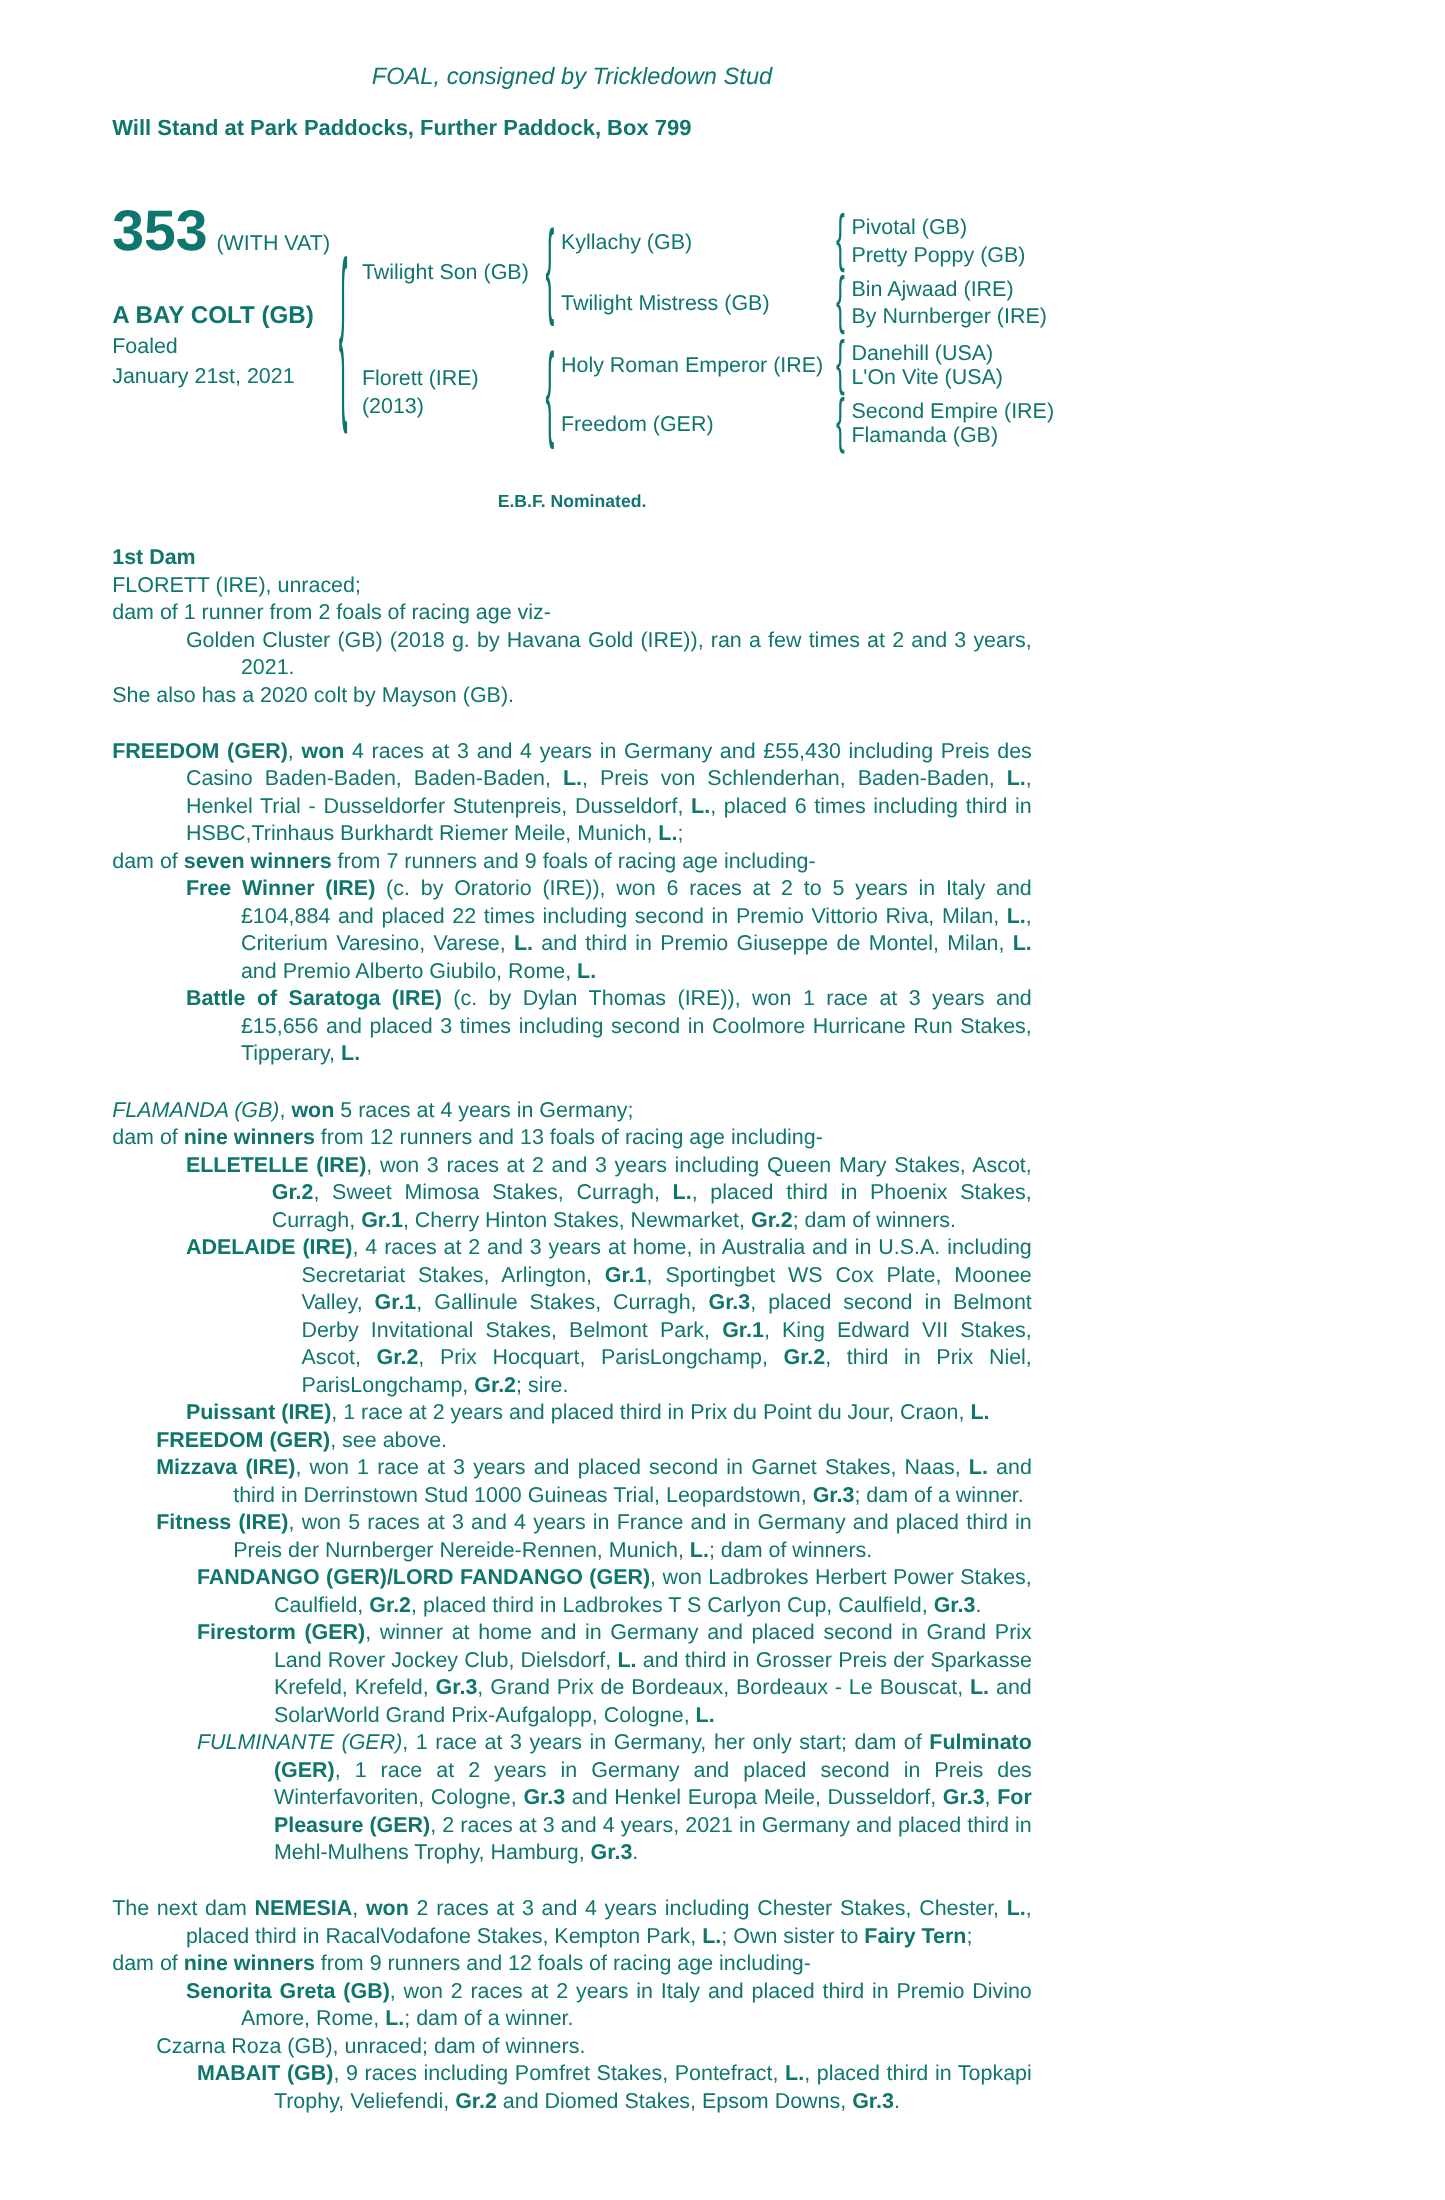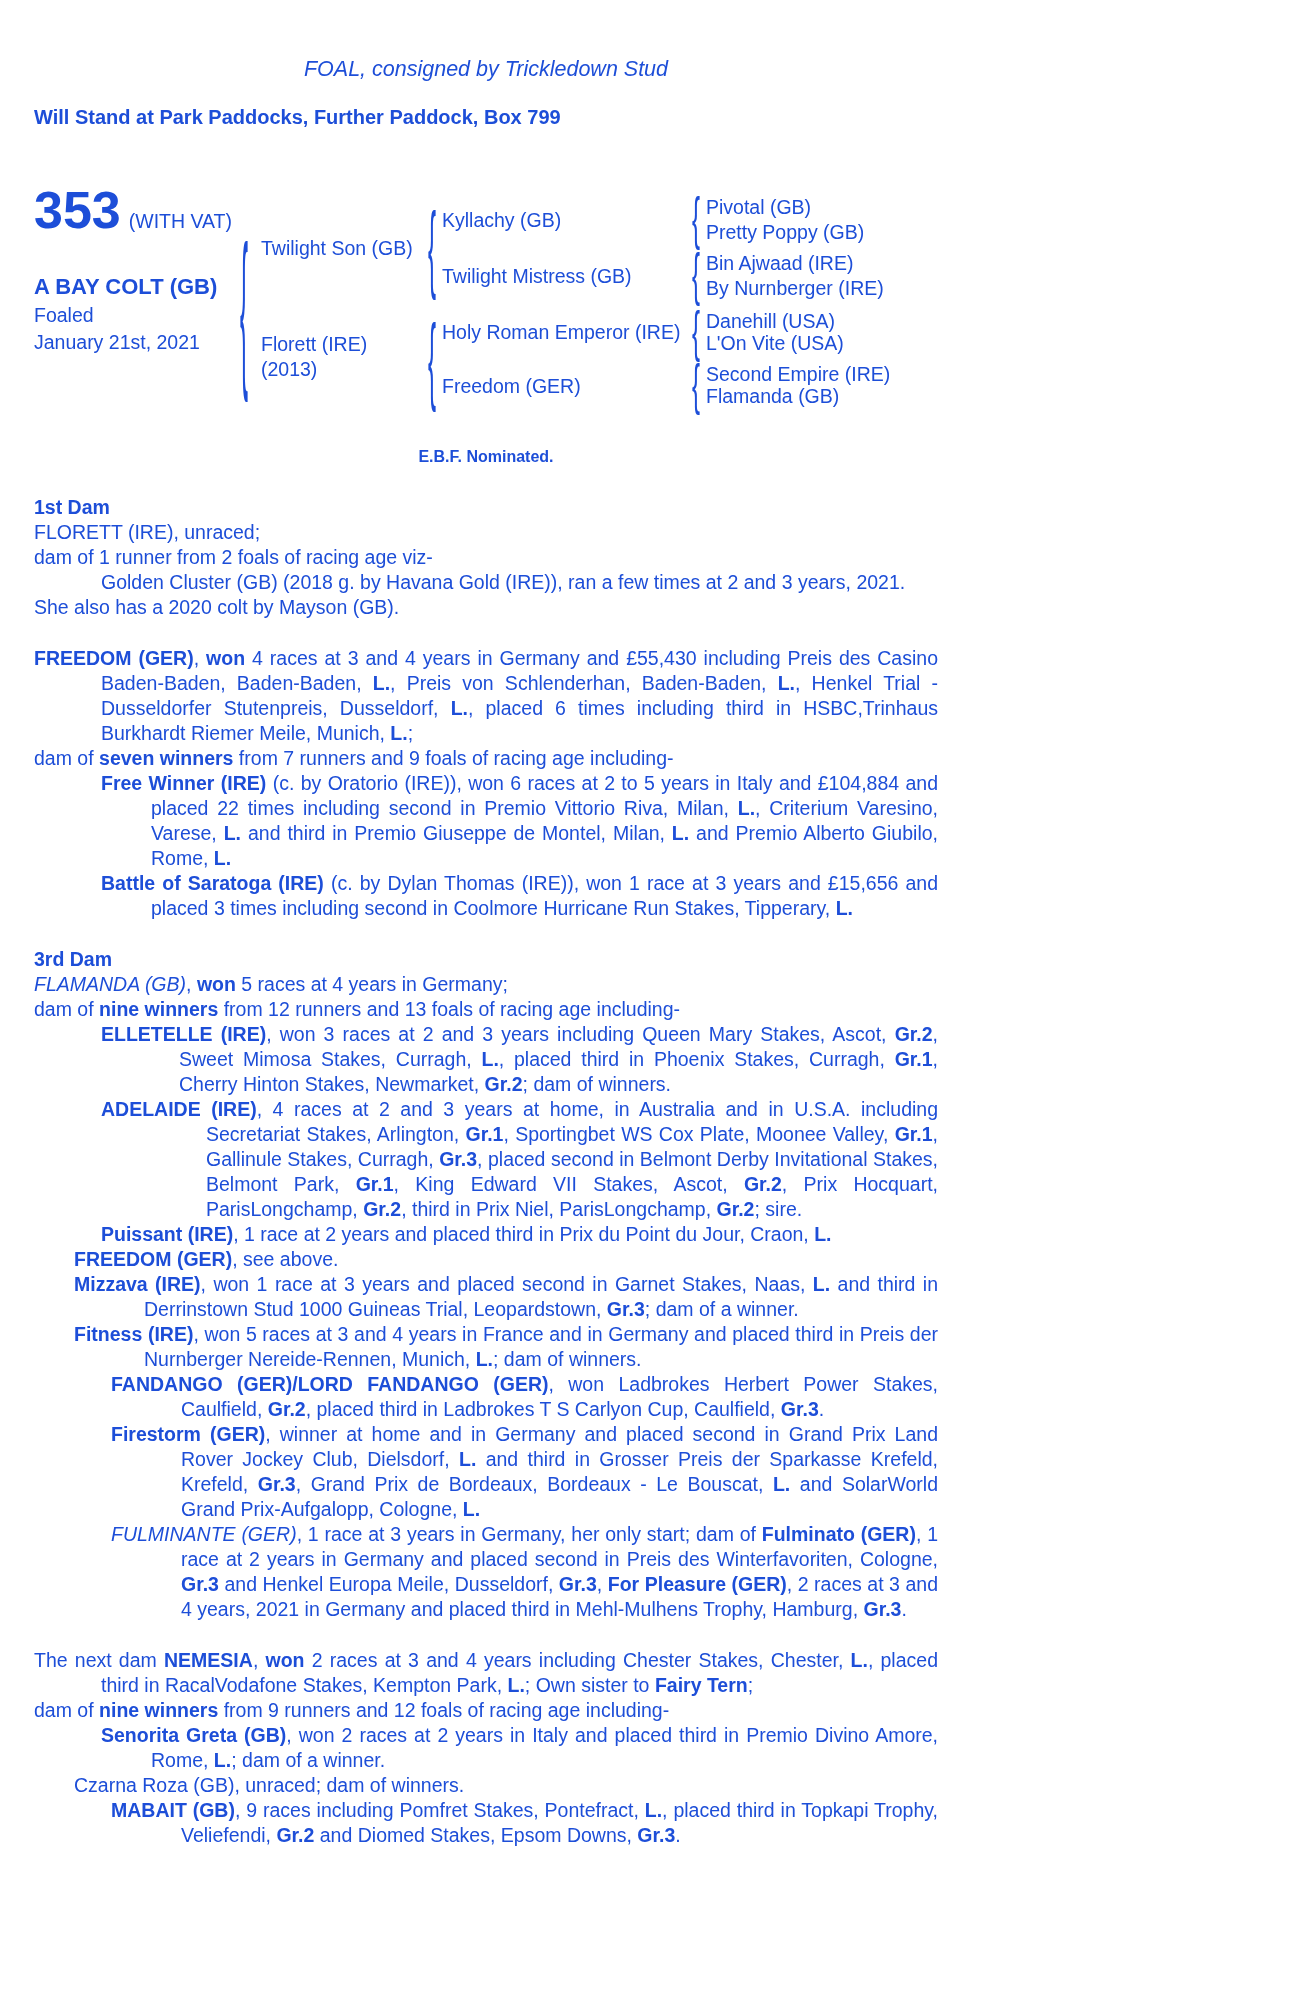--- a/index.html
+++ b/index.html
@@ -1,22 +1,22 @@
 <!DOCTYPE html>
 <html><head>
 <meta charset="utf-8">
 <style>
   html,body { margin:0; padding:0; background:#ffffff; }
   .page {
     position:relative;
     width:1314px; height:2000px;
     box-sizing:border-box;
-    padding:0 376px 0 34px;
+    padding:0 376px 0 102px;
     background:#ffffff;
-    color:#1d4ed8;
+    color:#0f766e;
     font-family:"Liberation Sans","DejaVu Sans",sans-serif;
     font-size:19.5px;
     line-height:25px;
     overflow:hidden;
   }
   .title { margin-top:56px; text-align:center; font-style:italic; font-size:21.5px; line-height:27px; }
   .stand { margin-top:22px; font-weight:bold; font-size:20px; }
 
   
   .pedigree { position:relative; margin-top:58px; height:238px; }
@@ -116,21 +116,20 @@
   <section class="sec">
     <div>
         <div class="para hang0"><span class="b">FREEDOM (GER)</span><span>, </span><span class="b">won</span><span> 4 races at 3 and 4 years in Germany and £55,430 including Preis des Casino Baden-Baden, Baden-Baden, </span><span class="b">L.</span><span>, Preis von Schlenderhan, Baden-Baden, </span><span class="b">L.</span><span>, Henkel Trial - Dusseldorfer Stutenpreis, Dusseldorf, </span><span class="b">L.</span><span>, placed 6 times including third in HSBC,Trinhaus Burkhardt Riemer Meile, Munich, </span><span class="b">L.</span><span>;</span></div>
         <div class="para p0"><span>dam of </span><span class="b">seven winners</span><span> from 7 runners and 9 foals of racing age including-</span></div>
         <div class="para eA"><span class="b">Free Winner (IRE)</span><span> (c. by Oratorio (IRE)), won 6 races at 2 to 5 years in Italy and £104,884 and placed 22 times including second in Premio Vittorio Riva, Milan, </span><span class="b">L.</span><span>, Criterium Varesino, Varese, </span><span class="b">L.</span><span> and third in Premio Giuseppe de Montel, Milan, </span><span class="b">L.</span><span> and Premio Alberto Giubilo, Rome, </span><span class="b">L.</span></div>
         <div class="para eA"><span class="b">Battle of Saratoga (IRE)</span><span> (c. by Dylan Thomas (IRE)), won 1 race at 3 years and £15,656 and placed 3 times including second in Coolmore Hurricane Run Stakes, Tipperary, </span><span class="b">L.</span></div>
       </div>
   </section>
 
   <section class="sec">
-    <div class="h">3rd Dam</div>
     <div>
         <div class="para p0"><span class="i">FLAMANDA (GB)</span><span>, </span><span class="b">won</span><span> 5 races at 4 years in Germany;</span></div>
         <div class="para p0"><span>dam of </span><span class="b">nine winners</span><span> from 12 runners and 13 foals of racing age including-</span></div>
         <div class="para eA145"><span class="b">ELLETELLE (IRE)</span><span>, won 3 races at 2 and 3 years including Queen Mary Stakes, Ascot, </span><span class="b">Gr.2</span><span>, Sweet Mimosa Stakes, Curragh, </span><span class="b">L.</span><span>, placed third in Phoenix Stakes, Curragh, </span><span class="b">Gr.1</span><span>, Cherry Hinton Stakes, Newmarket, </span><span class="b">Gr.2</span><span>; dam of winners.</span></div>
         <div class="para eA172"><span class="b">ADELAIDE (IRE)</span><span>, 4 races at 2 and 3 years at home, in Australia and in U.S.A. including Secretariat Stakes, Arlington, </span><span class="b">Gr.1</span><span>, Sportingbet WS Cox Plate, Moonee Valley, </span><span class="b">Gr.1</span><span>, Gallinule Stakes, Curragh, </span><span class="b">Gr.3</span><span>, placed second in Belmont Derby Invitational Stakes, Belmont Park, </span><span class="b">Gr.1</span><span>, King Edward VII Stakes, Ascot, </span><span class="b">Gr.2</span><span>, Prix Hocquart, ParisLongchamp, </span><span class="b">Gr.2</span><span>, third in Prix Niel, ParisLongchamp, </span><span class="b">Gr.2</span><span>; sire.</span></div>
         <div class="para eA"><span class="b">Puissant (IRE)</span><span>, 1 race at 2 years and placed third in Prix du Point du Jour, Craon, </span><span class="b">L.</span></div>
         <div class="para eB"><span class="b">FREEDOM (GER)</span><span>, see above.</span></div>
         <div class="para eB"><span class="b">Mizzava (IRE)</span><span>, won 1 race at 3 years and placed second in Garnet Stakes, Naas, </span><span class="b">L.</span><span> and third in Derrinstown Stud 1000 Guineas Trial, Leopardstown, </span><span class="b">Gr.3</span><span>; dam of a winner.</span></div>
         <div class="para eB"><span class="b">Fitness (IRE)</span><span>, won 5 races at 3 and 4 years in France and in Germany and placed third in Preis der Nurnberger Nereide-Rennen, Munich, </span><span class="b">L.</span><span>; dam of winners.</span></div>
         <div class="para eC"><span class="b">FANDANGO (GER)/LORD FANDANGO (GER)</span><span>, won Ladbrokes Herbert Power Stakes, Caulfield, </span><span class="b">Gr.2</span><span>, placed third in Ladbrokes T S Carlyon Cup, Caulfield, </span><span class="b">Gr.3</span><span>.</span></div>

